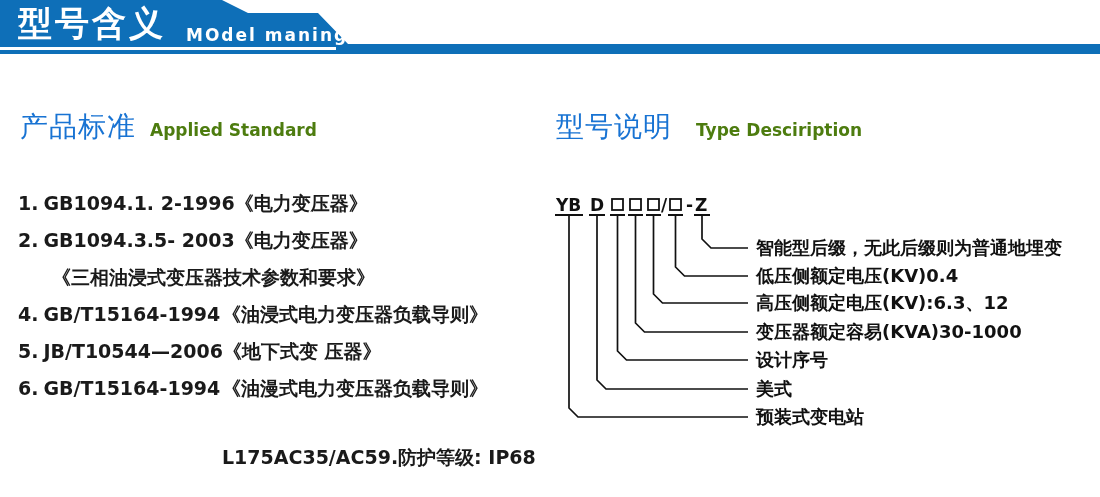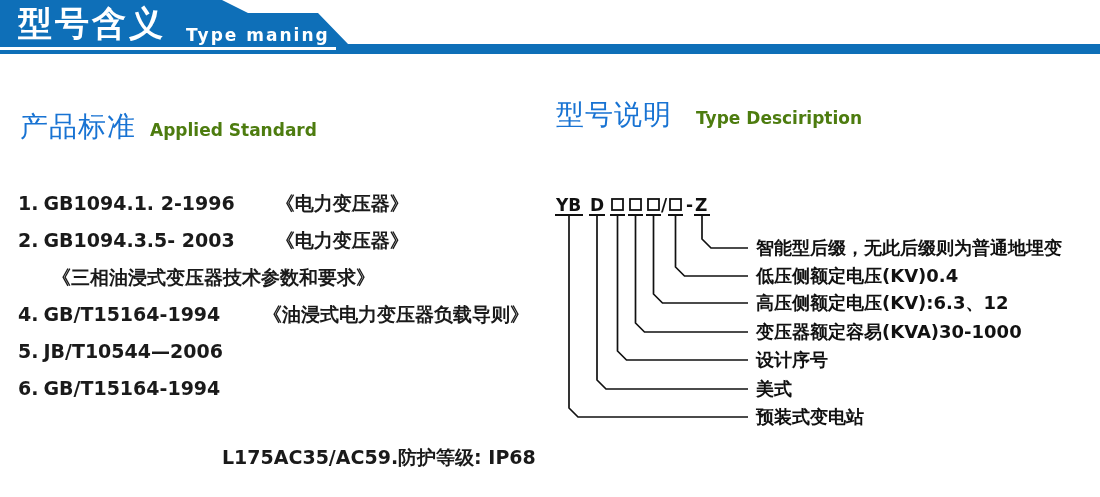--- a/index.html
+++ b/index.html
@@ -20,27 +20,27 @@
     position:absolute;left:18px;top:1px;font-size:34px;font-weight:bold;color:#fff;
     letter-spacing:3px;white-space:nowrap;
   }
   .banner-sub{
     position:absolute;left:186px;top:25px;font-size:17px;font-weight:bold;color:#fff;
     letter-spacing:2px;white-space:nowrap;
   }
   
   .sec-head{position:absolute;display:flex;align-items:baseline;white-space:nowrap;}
   #left-head{left:20px;top:108px;}
-  #right-head{left:556px;top:96px;text-align:right;}
+  #right-head{left:556px;top:108px;text-align:right;}
   .sec-head .zh{font-size:28px;font-weight:normal;color:var(--heading-blue);letter-spacing:1px;}
   .sec-head .en{font-size:17px;font-weight:bold;color:#4d7c0f;margin-left:14px;}
   #right-head .en{margin-left:24px;}
   
   .std-list{position:absolute;left:18px;top:192px;width:560px;font-size:19px;font-weight:bold;}
-  .std-row{display:flex;align-items:baseline;white-space:nowrap;line-height:23px;margin-bottom:14px;gap:41px;}
+  .std-row{display:flex;align-items:baseline;white-space:nowrap;line-height:23px;margin-bottom:14px;}
   .std-left{flex:0 0 204px;}
   .num{margin-right:5px;}
   .std-row.wide .std-title{margin-left:34px;}
   .continuation{
     position:absolute;left:222px;top:445px;font-size:19px;font-weight:bold;white-space:nowrap;
   }
   
   #diagram{position:absolute;left:0;top:0;pointer-events:none;}
   .code-text{font-family:"DejaVu Sans","Liberation Sans",sans-serif;font-size:17px;font-weight:bold;fill:#111;}
   .code-box{fill:none;stroke:#111;stroke-width:1.8;}
@@ -50,21 +50,21 @@
 </style>
 </head>
 <body>
 
 <header class="banner">
   <svg class="banner-shape" width="1100" height="58" viewBox="0 0 1100 58">
     <path class="ribbon" d="M0,0 H222 L248,13 H318 L348,44 H1100 V54 H0 Z"></path>
     <rect x="0" y="47" width="336" height="3" fill="#ffffff"></rect>
   </svg>
   <div class="banner-title">型号含义</div>
-  <div class="banner-sub">Type maning</div>
+  <div class="banner-sub">MOdel maning</div>
 </header>
 
 <div class="sec-head" id="left-head">
   <span class="zh">产品标准</span>
   <span class="en">Applied Standard</span>
 </div>
 
 <div class="std-list" id="standards-list">
     <div class="std-row">
       <span class="std-left"><span class="num">1.</span><span>GB1094.1. 2-1996</span></span>
@@ -76,23 +76,25 @@
     </div>
     <div class="std-row wide">
       <span class="std-title">《三相油浸式变压器技术参数和要求》</span>
     </div>
     <div class="std-row">
       <span class="std-left"><span class="num">4.</span><span>GB/T15164-1994</span></span>
       <span class="std-title">《油浸式电力变压器负载导则》</span>
     </div>
     <div class="std-row">
       <span class="std-left"><span class="num">5.</span><span>JB/T10544—2006</span></span>
+      <span class="std-title">《地下式变 压器》</span>
     </div>
     <div class="std-row">
       <span class="std-left"><span class="num">6.</span><span>GB/T15164-1994</span></span>
+      <span class="std-title">《油漫式电力变压器负载导则》</span>
     </div>
   </div>
 
 <div class="continuation">L175AC35/AC59.防护等级: IP68</div>
 
 <div class="sec-head" id="right-head">
   <span class="zh">型号说明</span>
   <span class="en">Type Desciription</span>
 </div>
 

